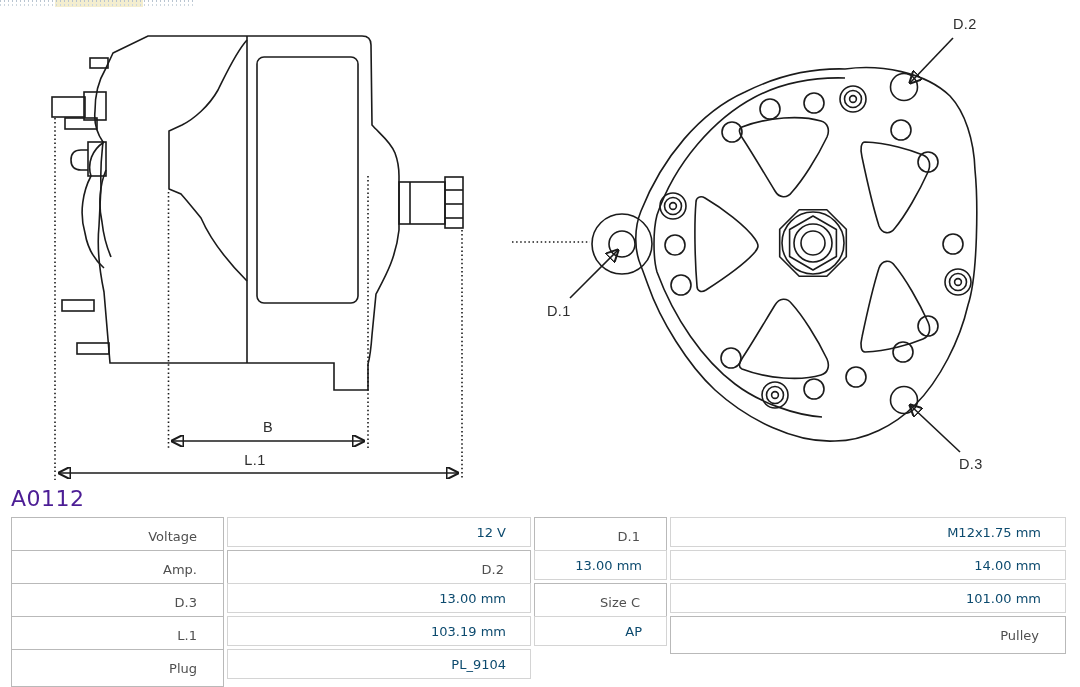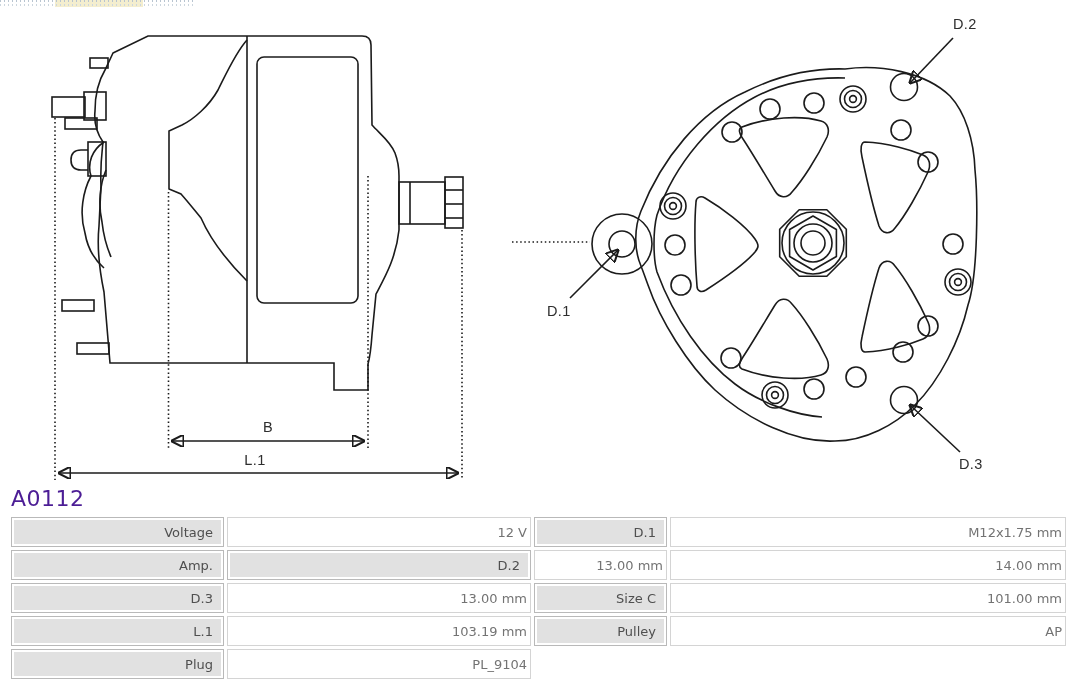--- a/index.html
+++ b/index.html
@@ -24,22 +24,22 @@
   svg .leader{stroke-width:1.1px;stroke:#2a2a2a;}
   svg text{font-family:"Liberation Sans","DejaVu Sans",sans-serif;font-size:14.5px;fill:#2e2e2e;
     stroke:none;letter-spacing:0.4px;}
 
   .part-number{position:absolute;left:11px;top:486px;font-size:22px;color:#4c1d95;letter-spacing:0.5px;}
 
   .spec-table{position:absolute;left:11px;right:14px;top:517px;display:grid;
     grid-template-columns:213px 304px 133px 1fr;grid-auto-rows:30px;gap:3px;}
   .cell{box-sizing:border-box;background:#fff;display:flex;align-items:center;
     justify-content:flex-end;font-size:13px;color:#4a4a4a;}
-  .cell.lbl{border:1px solid #b9b9b9;padding:2px;}
-  .cell.val{border:1px solid #d4d4d4;padding-right:3px;color:#737373;}
+  .cell.lbl{border:1px solid #b9b9b9;padding:18px;}
+  .cell.val{border:1px solid #d4d4d4;padding-right:24px;color:#0c4a6e;}
   .fill{width:100%;height:100%;background:#e1e1e1;display:flex;align-items:center;
     justify-content:flex-end;padding-right:8px;box-sizing:border-box;color:#4f4f4f;}
 </style>
 </head>
 <body>
 
 <div class="screen">
 
   <div class="logo-yellow"></div>
   <div class="logo-dots"></div>
@@ -248,27 +248,27 @@
       </div>
     <div class="cell lbl">
         <div class="fill">
           <span>L.1</span>
         </div>
       </div>
     <div class="cell val">
         <span>103.19 mm</span>
       </div>
 
+    <div class="cell val">
+        <span>AP</span>
+      </div>
     <div class="cell lbl">
         <div class="fill">
           <span>Pulley</span>
         </div>
-      </div>
-    <div class="cell val">
-        <span>AP</span>
       </div>
     <div class="cell lbl">
         <div class="fill">
           <span>Plug</span>
         </div>
       </div>
     <div class="cell val">
         <span>PL_9104</span>
       </div>
   </div>

